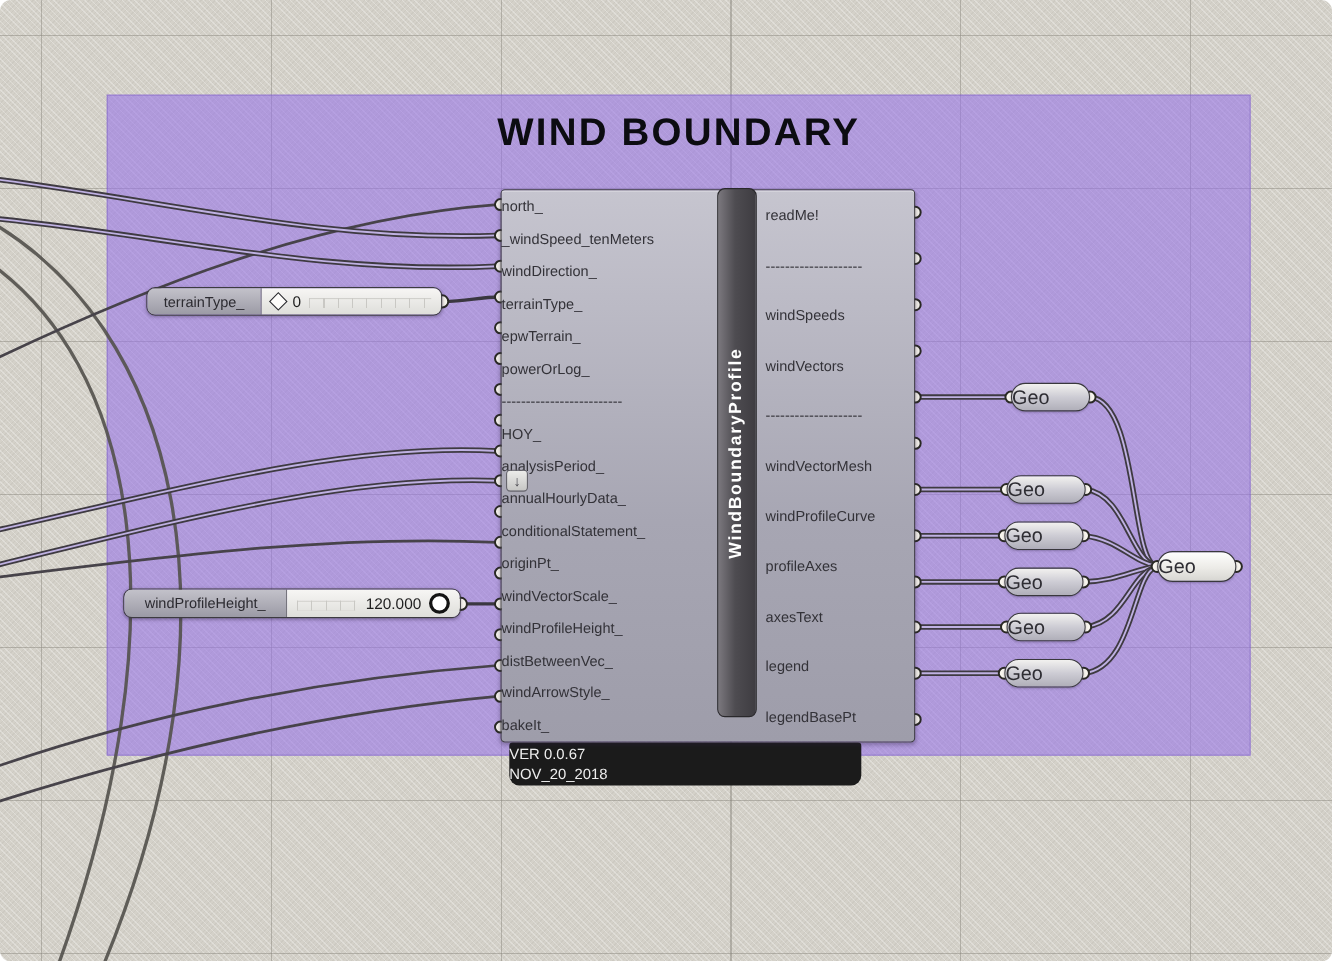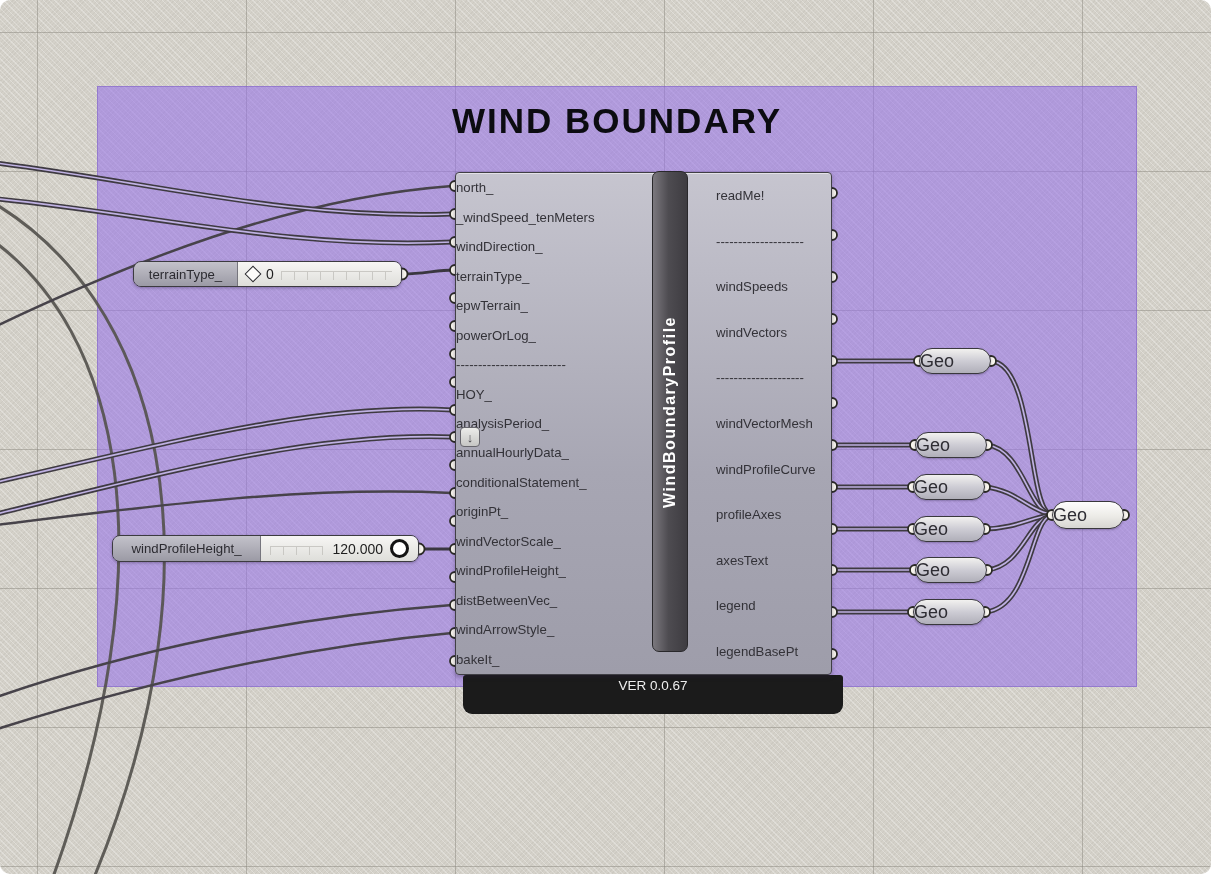--- a/index.html
+++ b/index.html
@@ -33,21 +33,21 @@
   .port{fill:#f8f5ee;stroke:#2a2925;stroke-width:1.8;}
 
   .component{
     position:absolute;left:455px;top:172px;width:377px;height:503px;
     background:linear-gradient(#c6c5cf,#a7a6b3 60%,#9e9daa);
     border:1.5px solid #403f45;border-radius:4px;box-sizing:border-box;
     box-shadow:0 2px 4px rgba(40,30,60,.35), inset 0 1px 0 rgba(255,255,255,.5);
     z-index:2;
   }
   .in-col{position:absolute;left:0;top:0;bottom:0;width:196px;display:flex;flex-direction:column;}
-  .out-col{position:absolute;left:232px;right:0;top:0;bottom:0;display:flex;flex-direction:column;padding-left:20px;}
+  .out-col{position:absolute;left:232px;right:0;top:0;bottom:0;display:flex;flex-direction:column;}
   .in-row{flex:1;display:flex;align-items:center;padding-right:8px;}
   .out-row{flex:1;display:flex;align-items:center;justify-content:flex-start;padding-left:8px;}
   .in-row span,.out-row span{font-size:13.2px;color:#333238;white-space:nowrap;}
   .strip{
     position:absolute;left:196px;top:-2px;width:36px;height:481px;
     background:linear-gradient(to right,#7b787e,#4e4c51 45%,#3e3c41);
     border:1px solid #29282b;border-radius:7px;box-sizing:border-box;
     display:flex;align-items:center;justify-content:center;
   }
   .strip span{
@@ -55,23 +55,23 @@
     color:#ffffff;font-weight:bold;font-size:16px;letter-spacing:1.5px;white-space:nowrap;
   }
   .graft-icon{
     position:absolute;left:4px;top:254px;width:20px;height:20px;
     background:linear-gradient(#ececea,#c6c6c4);
     border:1px solid #67666d;border-radius:4px;box-sizing:border-box;
     display:flex;align-items:center;justify-content:center;
     font-size:13px;font-weight:bold;color:#45444b;
   }
   .version{
-    position:absolute;left:463px;top:675px;width:380px;height:39px;
+    position:absolute;left:463px;top:675px;width:320px;height:39px;
     background:#1b1b1b;border-radius:3px 3px 9px 9px;z-index:1;
-    color:#eeeeee;text-align:center;font-size:13.5px;line-height:18px;padding-top:2px;box-sizing:border-box;
+    color:#eeeeee;font-size:13.5px;line-height:18px;padding-top:2px;box-sizing:border-box;
   }
   .slider{
     position:absolute;display:flex;z-index:2;
     border:1.5px solid #3c3b40;border-radius:8px;overflow:hidden;box-sizing:border-box;
     box-shadow:0 1px 3px rgba(40,30,60,.35);
   }
   .slider .lab{
     background:linear-gradient(#c3c2ca,#9b9aa5);border-right:1px solid #76757d;
     display:flex;align-items:center;justify-content:center;
     font-size:13.2px;color:#2c2b31;white-space:nowrap;
@@ -329,20 +329,21 @@
       <div class="out-row">
           <span>legendBasePt</span>
         </div>
     </div>
 
     <div class="graft-icon">↓</div>
   </div>
 
   <div class="version">
     <div>VER 0.0.67</div>
+    <div>NOV_20_2018</div>
   </div>
 
   <div class="slider" style="left:133px;top:261px;width:269px;height:26px;">
     <div class="lab" style="width:103px;">terrainType_</div>
     <div class="track">
       <div class="diamond"></div>
       <span class="slider-val">0</span>
       <div class="ticks"></div>
     </div>
   </div>

